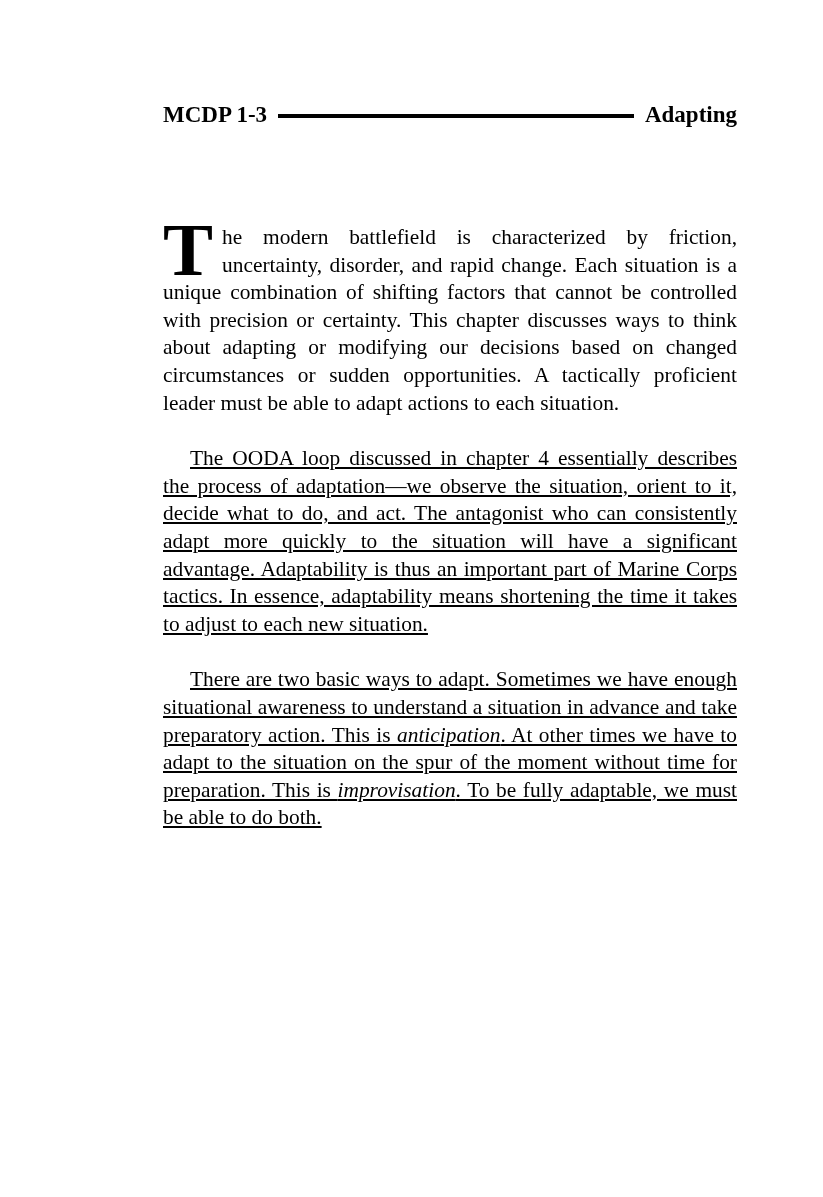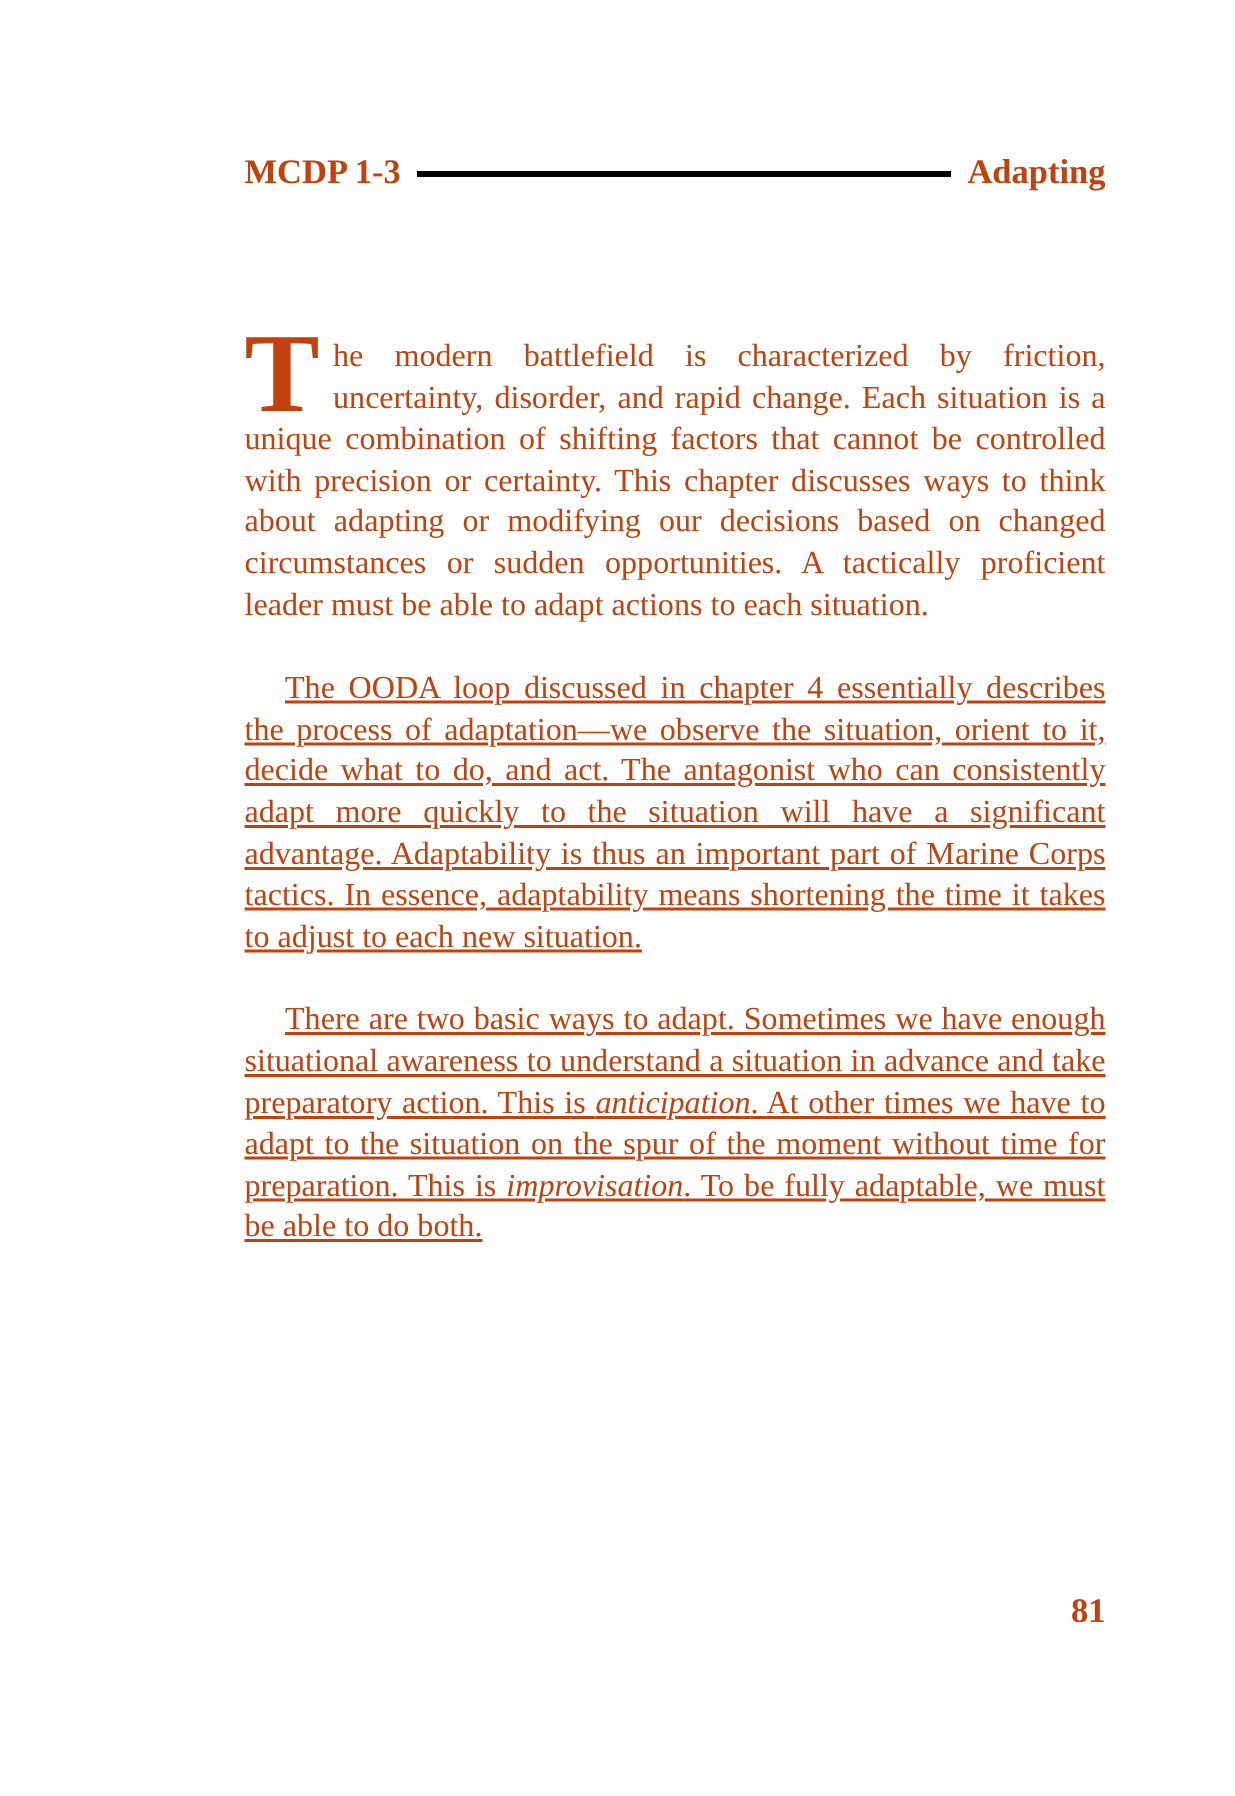--- a/index.html
+++ b/index.html
@@ -1,21 +1,21 @@
 <!DOCTYPE html>
 <html><head>
 <meta charset="utf-8">
 <style>
   html, body { margin: 0; padding: 0; background: #ffffff; }
   .page {
     position: relative;
     width: 823px;
     height: 1197px;
     background: #ffffff;
-    color: #c2410c;
+    color: #000000;
     font-family: "Liberation Serif", "DejaVu Serif", serif;
     overflow: hidden;
   }
   .running-head {
     position: absolute;
     top: 101px;
     left: 163px;
     width: 574px;
     display: flex;
     align-items: center;
@@ -70,15 +70,14 @@
     <span class="rule"></span>
     <span>Adapting</span>
   </div>
 
   <div class="page-body" id="paragraphs">
       <p class=""><span class="dropcap">T</span><span>he modern battlefield is characterized by friction, uncertainty, disorder, and rapid change. Each situation is a unique combination of shifting factors that cannot be controlled with precision or certainty. This chapter discusses ways to think about adapting or modifying our decisions based on changed circumstances or sudden opportunities. A tactically proficient leader must be able to adapt actions to each situation.</span></p>
       <p class="indent"><span>The OODA loop discussed in chapter 4 essentially describes the process of adaptation—we observe the situation, orient to it, decide what to do, and act. The antagonist who can consistently adapt more quickly to the situation will have a significant advantage. Adaptability is thus an important part of Marine Corps tactics. In essence, adaptability means shortening the time it takes to adjust to each new situation.</span></p>
       <p class="indent"><span>There are two basic ways to adapt. Sometimes we have enough situational awareness to understand a situation in advance and take preparatory action. This is </span><span class="em">anticipation</span><span>. At other times we have to adapt to the situation on the spur of the moment without time for preparation. This is </span><span class="em">improvisation</span><span>. To be fully adaptable, we must be able to do both.</span></p>
     </div>
 
-  <div class="page-number">81</div>
 
 </div>
 
 </body></html>

